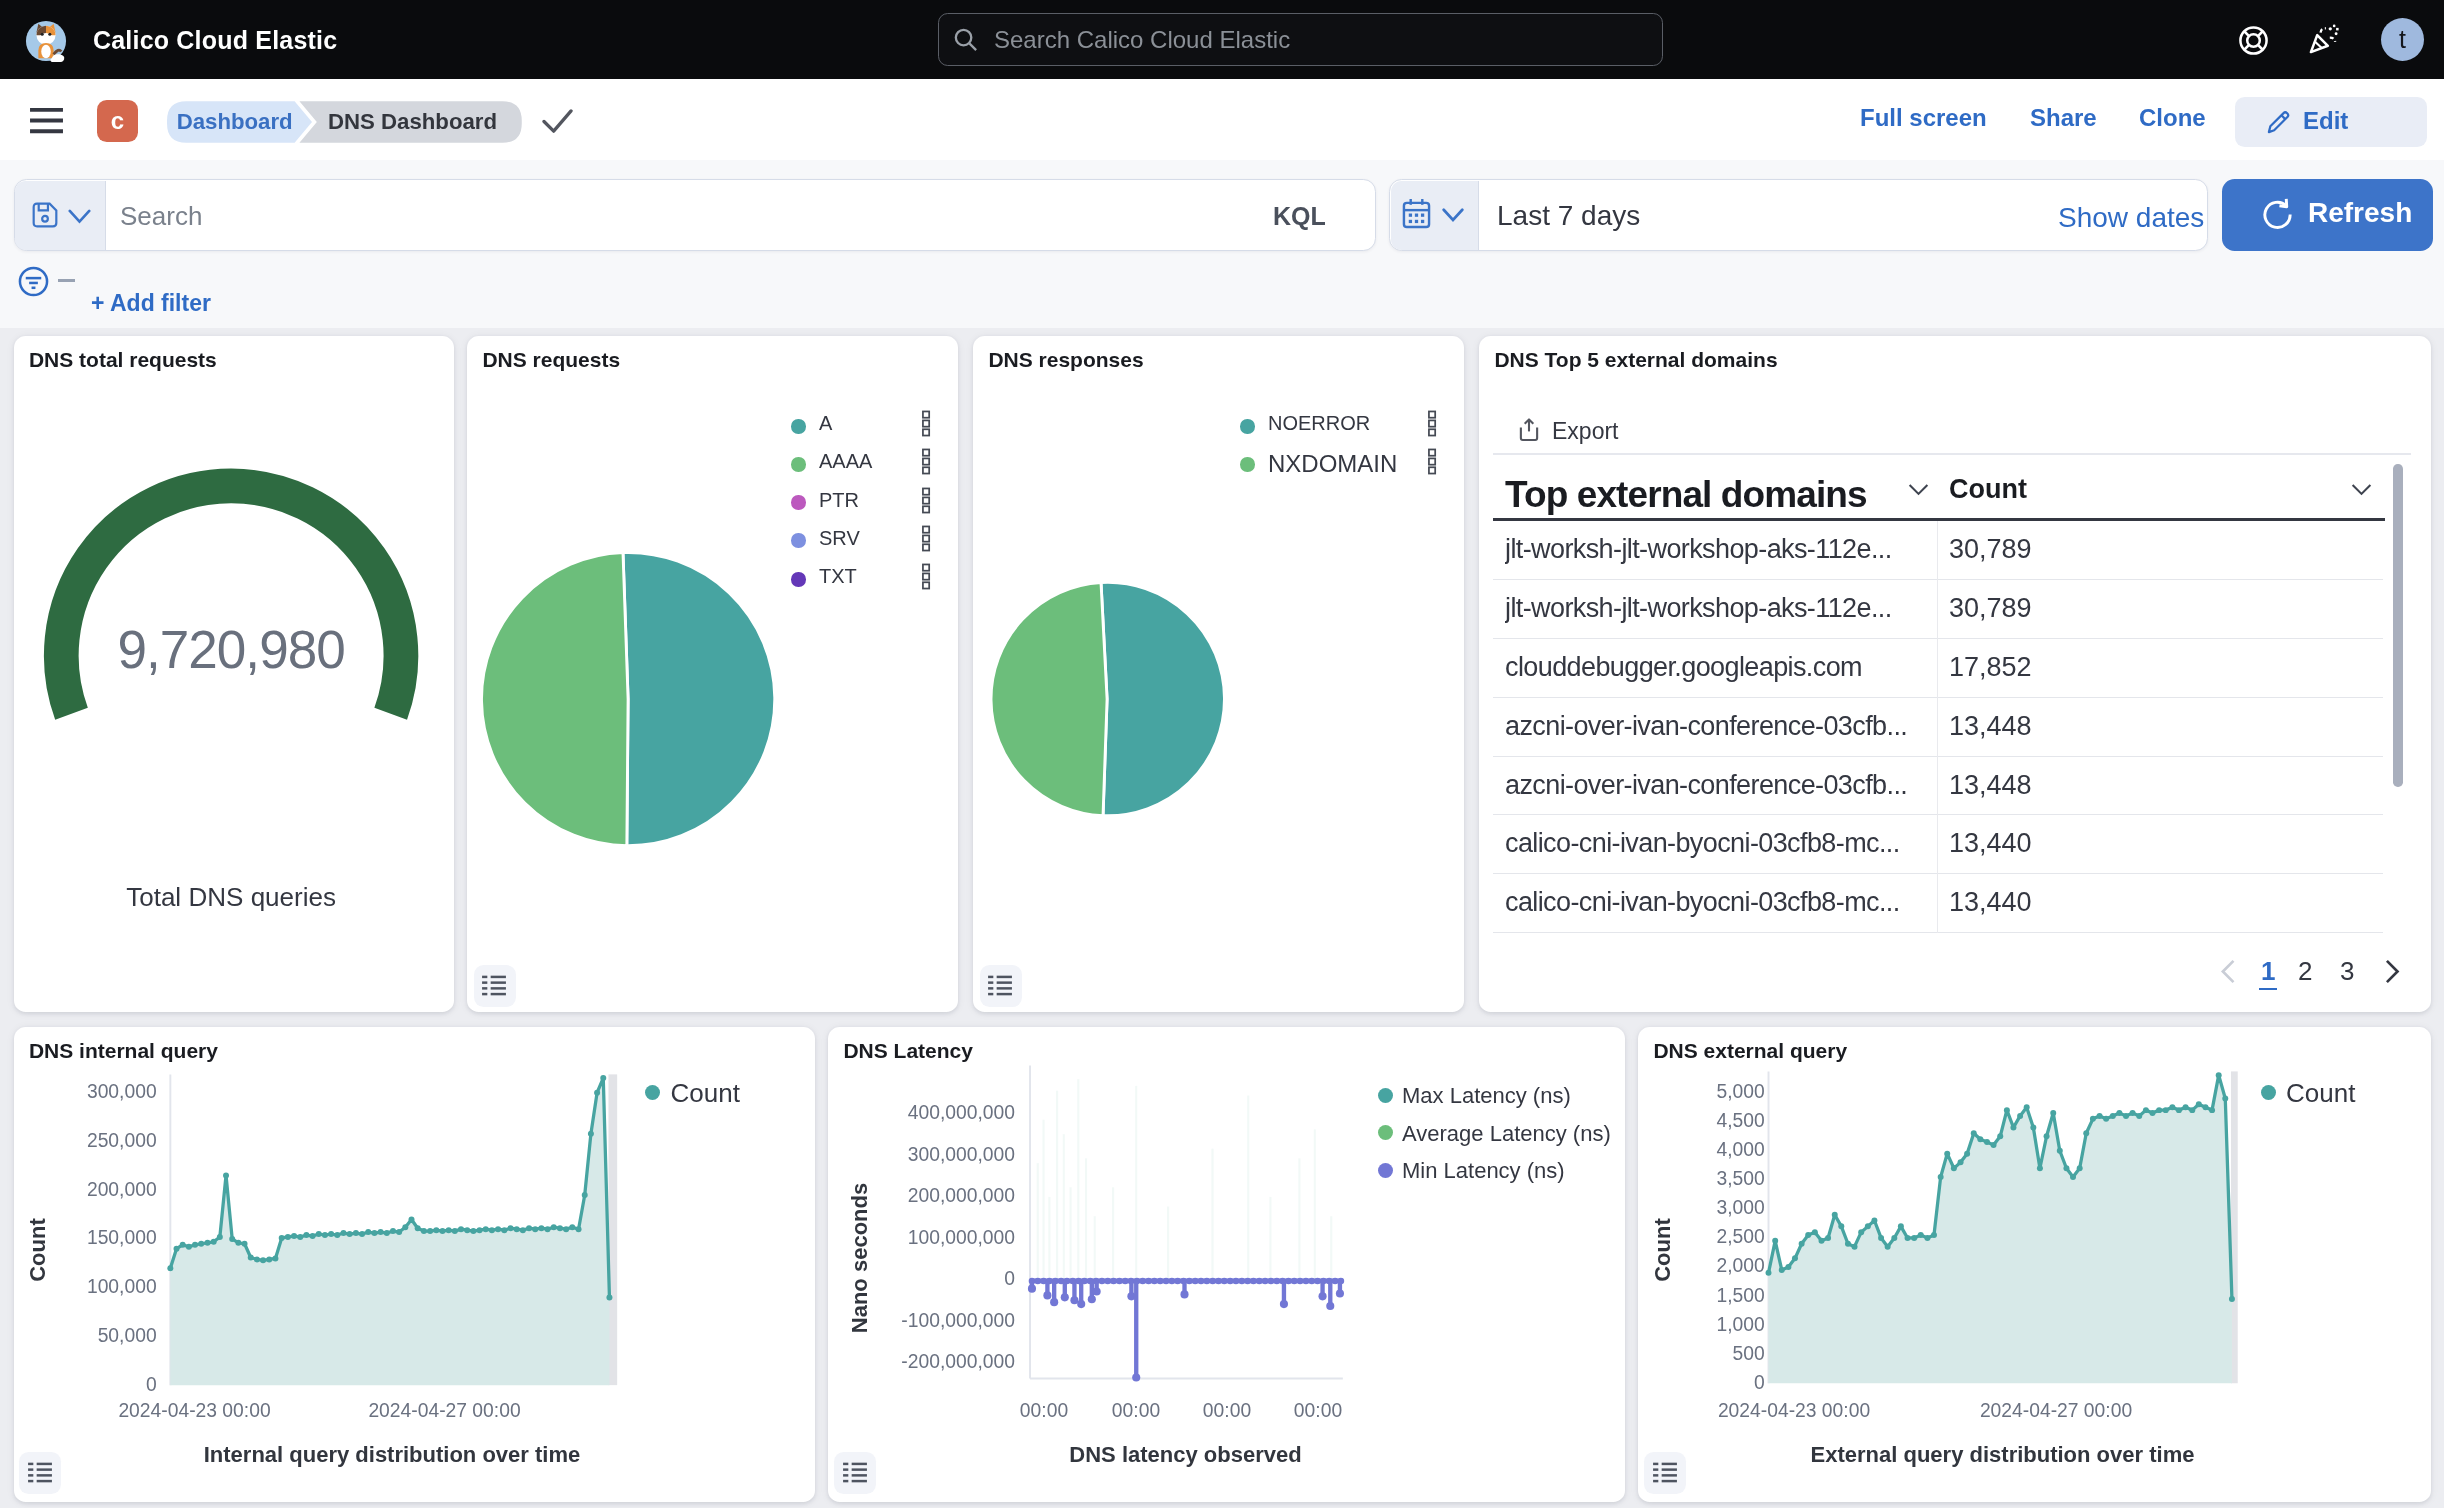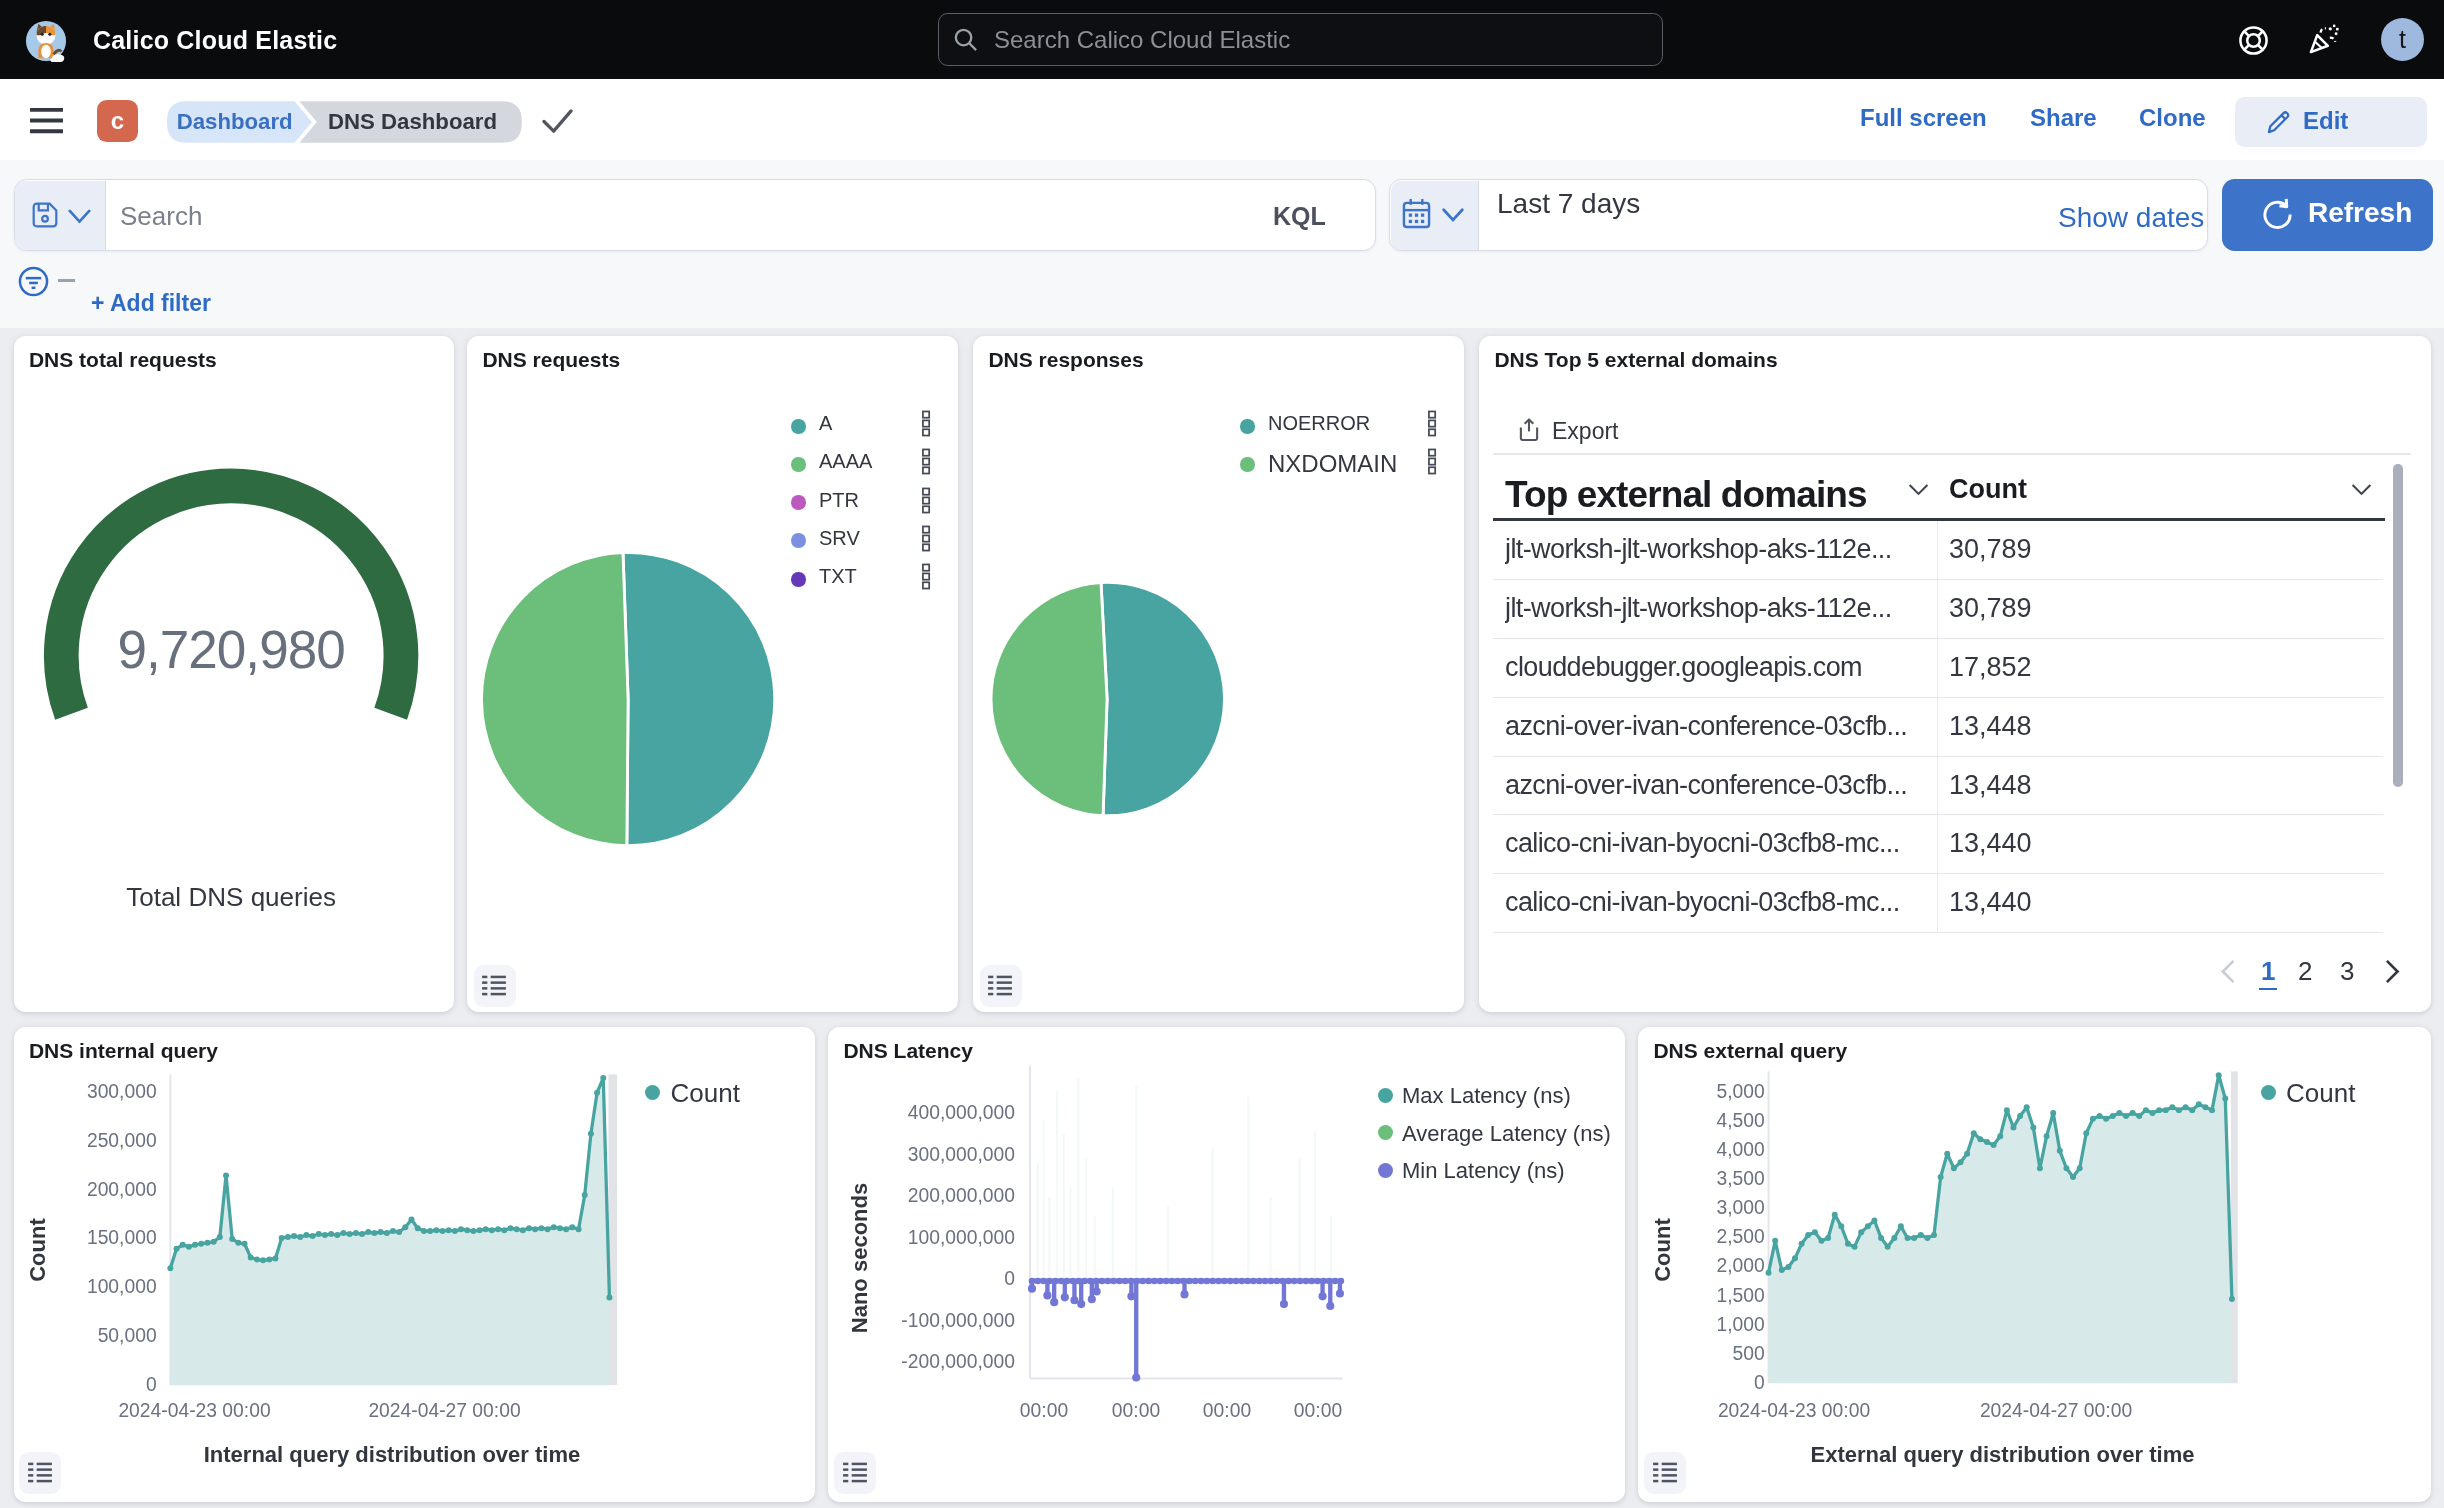--- a/index.html
+++ b/index.html
@@ -125,21 +125,21 @@
       <rect x="13.3" y="15" width="3.4" height="3.4"></rect>
       <rect x="19.6" y="15" width="3.4" height="3.4"></rect>
       <rect x="7" y="21.5" width="3.4" height="3.4"></rect>
       <rect x="13.3" y="21.5" width="3.4" height="3.4"></rect>
       <rect x="19.6" y="21.5" width="3.4" height="3.4"></rect>
     </g>
   </svg>
 <svg class="abs" style="left:1442px;top:208px" width="22" height="14.5" viewBox="0 0 26 17">
     <path d="M2 2 L13 14 L24 2" fill="none" stroke="#3B74C8" stroke-width="3.2" stroke-linecap="round"></path>
   </svg>
-<div class="abs" style="left:1497px;top:188px;font-size:28px;color:#343741">Last 7 days</div>
+<div class="abs" style="left:1497px;top:200px;font-size:28px;color:#343741">Last 7 days</div>
 <div class="abs" style="left:2058px;top:202px;font-size:28px;color:#2F6BC5">Show dates</div>
 <div class="refresh"></div>
 <svg class="abs" style="left:2260px;top:197px" width="35" height="35" viewBox="0 0 36 36">
     <path d="M31 18 A13 13 0 1 1 27 9" fill="none" stroke="#fff" stroke-width="3"></path>
     <path d="M27 2 L27.5 10 L20 9" fill="none" stroke="#fff" stroke-width="3" stroke-linejoin="round"></path>
   </svg>
 <div class="abs" style="left:2308px;top:197px;color:#fff;font-size:28px;font-weight:600">Refresh</div>
 <svg class="abs" style="left:18.3px;top:266px" width="31" height="31" viewBox="0 0 32 32">
     <circle cx="16" cy="16" r="14" fill="none" stroke="#2F6BC5" stroke-width="2.6"></circle>
     <line x1="8" y1="12.5" x2="24" y2="12.5" stroke="#2F6BC5" stroke-width="2.6"></line>
@@ -531,20 +531,21 @@
 <div class="tickr" style="left:23px;top:158px;width:164px">200,000,000</div>
 <div class="tickr" style="left:23px;top:200px;width:164px">100,000,000</div>
 <div class="tickr" style="left:23px;top:241px;width:164px">0</div>
 <div class="tickr" style="left:23px;top:283px;width:164px">-100,000,000</div>
 <div class="tickr" style="left:23px;top:324px;width:164px">-200,000,000</div>
 <div class="tick" style="left:158px;top:373px;width:116px;text-align:center">00:00</div>
 <div class="tick" style="left:250px;top:373px;width:116px;text-align:center">00:00</div>
 <div class="tick" style="left:341px;top:373px;width:116px;text-align:center">00:00</div>
 <div class="tick" style="left:432px;top:373px;width:116px;text-align:center">00:00</div>
 <div class="axt" style="left:17.4px;top:218px;transform:rotate(-90deg);white-space:nowrap;width:29px;display:flex;justify-content:center">Nano seconds</div>
+<div class="axt" style="left:68px;top:415px;width:579px;text-align:center">DNS latency observed</div>
 <div class="legdot" style="left:550px;top:61px;background:#47A4A1;width:15.4px;height:15.4px"></div>
     <div class="biglegend" style="left:574px;top:56px;font-size:22px">Max Latency (ns)</div>
 <div class="legdot" style="left:550px;top:98px;background:#6CBE7B;width:15.4px;height:15.4px"></div>
     <div class="biglegend" style="left:574px;top:94px;font-size:22px">Average Latency (ns)</div>
 <div class="legdot" style="left:550px;top:136px;background:#7277D5;width:15.4px;height:15.4px"></div>
     <div class="biglegend" style="left:574px;top:131px;font-size:22px">Min Latency (ns)</div>
 <div class="abs" style="left:5.8px;top:425px;width:42px;height:42px;background:#F2F4F9;border-radius:9.7px"></div>
 <svg class="abs" style="left:14.5px;top:435px" width="24" height="21" viewBox="0 0 25 22">
       <g stroke="#4E5460" stroke-width="2.6">
         <line x1="0" y1="2" x2="5.5" y2="2"></line>

